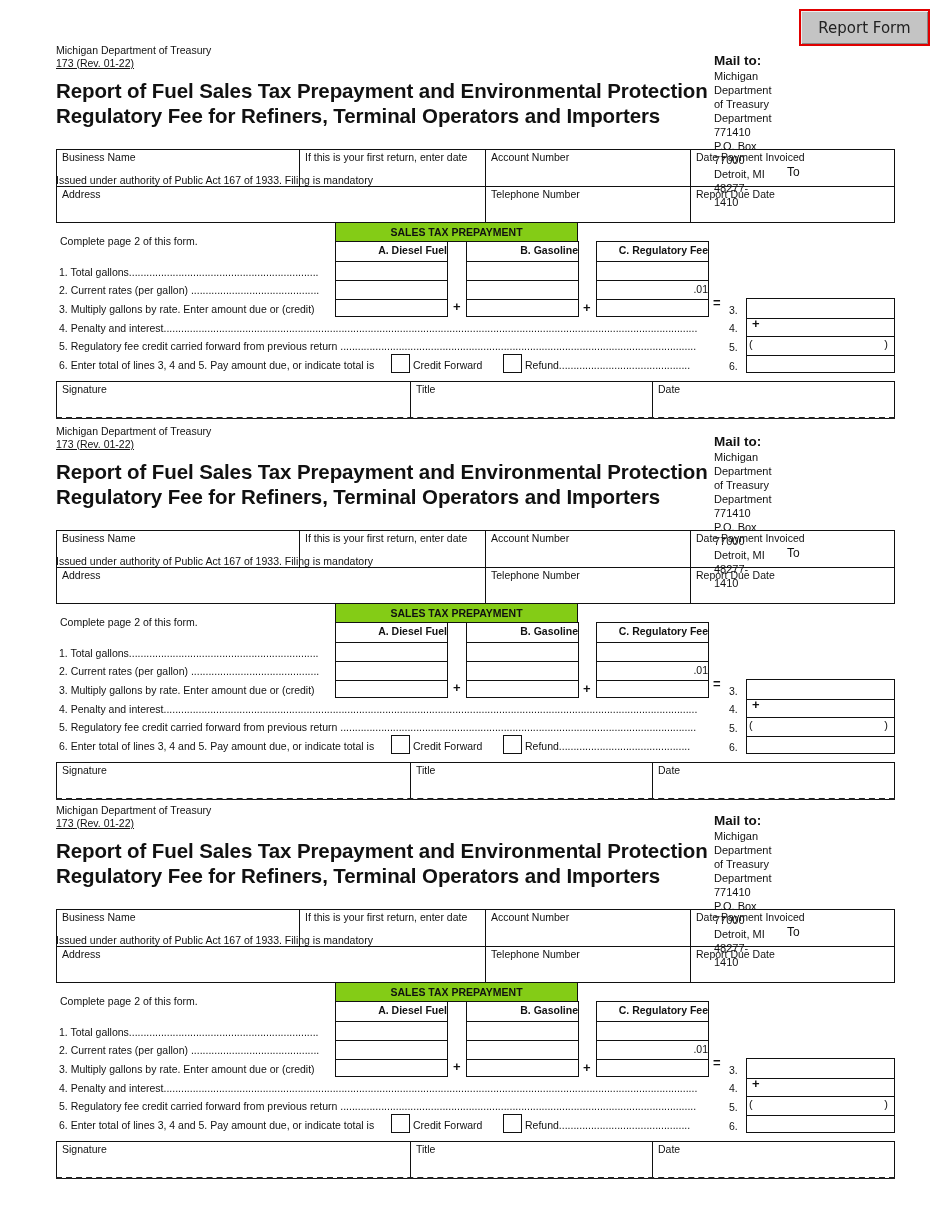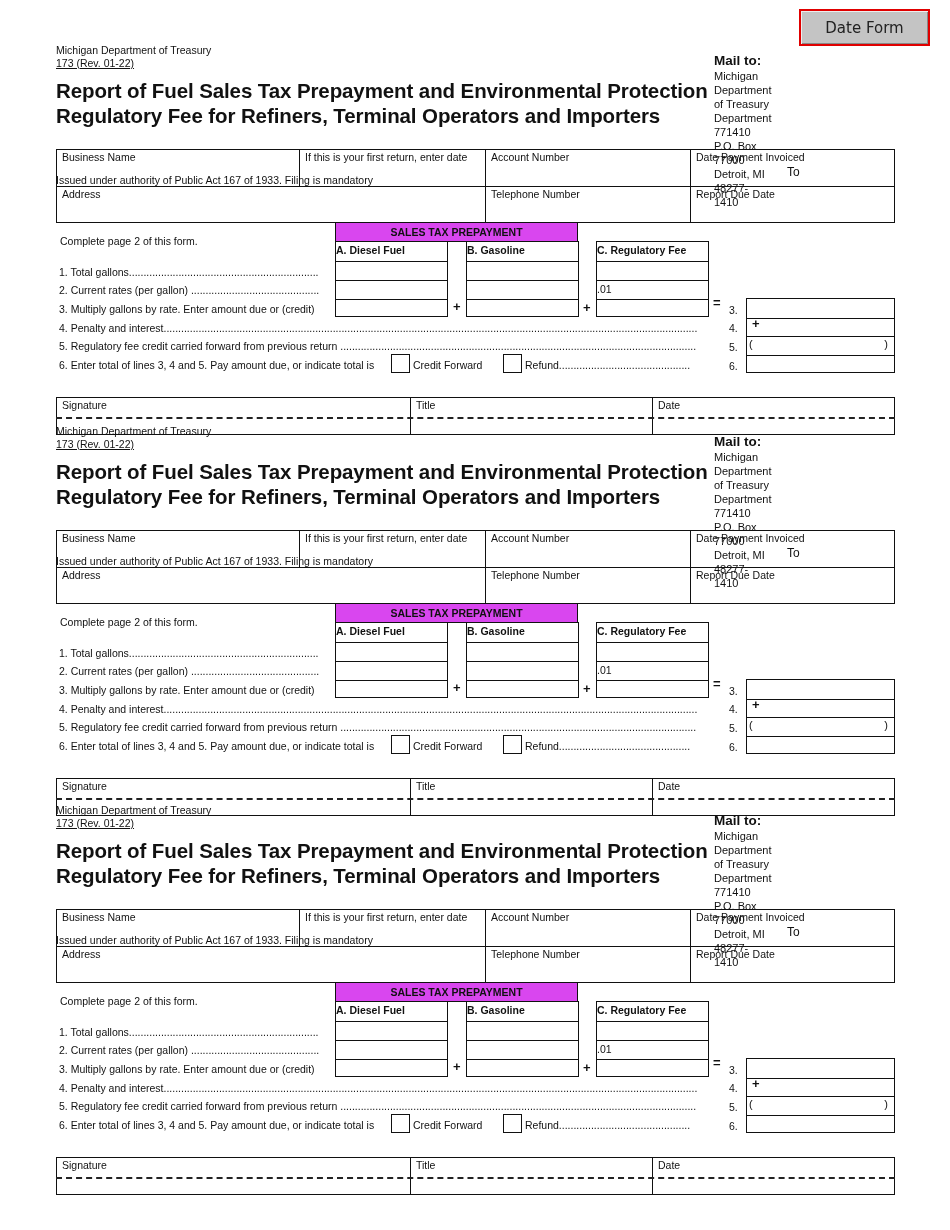--- a/index.html
+++ b/index.html
@@ -26,45 +26,45 @@
   .mail .mail-head { font-weight: bold; font-size: 13.5px; line-height: 17px; }
   .issued { left: 56px; top: 133px; font-size: 10.5px; margin-top: 41px; }
 
   .box { position: absolute; border: 1.3px solid #111; }
   .lbl { position: absolute; font-size: 10.5px; line-height: 12px; }
 
   .info { left: 56px; top: 149px; width: 839px; height: 74px; }
   .vline { position: absolute; width: 0; border-left: 1.3px solid #111; }
   .hline { position: absolute; height: 0; border-top: 1.3px solid #111; }
 
-  .stp-head { left: 335px; top: 223px; width: 243px; height: 19px; background: #d946ef; border: 1.3px solid #111; border-top: none;
+  .stp-head { left: 335px; top: 223px; width: 243px; height: 19px; background: #84cc16; border: 1.3px solid #111; border-top: none;
     font-size: 10.5px; font-weight: bold; text-align: center; line-height: 18px; }
   .col { position: absolute; width: 113px; border: 1.3px solid #111; }
-  .col .cell { height: 19px; border-top: 1.3px solid #111; font-size: 10.5px; text-align: left; line-height: 17px; }
+  .col .cell { height: 19px; border-top: 1.3px solid #111; font-size: 10.5px; text-align: right; line-height: 17px; }
   .col .cell.head { border-top: none; font-weight: bold; }
   .col-a, .col-b { top: 241px; height: 76px; }
   .col-c { top: 241px; height: 76px; }
 
   .linelbl { position: absolute; left: 59px; font-size: 10.5px; line-height: 12px; white-space: nowrap; overflow: hidden; }
   .op { position: absolute; font-size: 13px; font-weight: bold; line-height: 13px; }
 
   .rbox { left: 746px; top: 298px; width: 149px; height: 75px; }
   .rbox .rcell { height: 18.5px; border-top: 1.3px solid #111; position: relative; font-size: 11px; }
   .rbox .rcell:first-child { border-top: none; }
   .rnum { position: absolute; left: 729px; font-size: 10.5px; line-height: 12px; }
 
   .chk { position: absolute; width: 19px; height: 19px; border: 1.3px solid #111; top: 354px; }
 
-  .sig { left: 56px; top: 397px; width: 839px; height: 38px; }
+  .sig { left: 56px; top: 381px; width: 839px; height: 38px; }
   .dash { position: absolute; left: 56px; top: 417px; width: 839px; height: 0; border-top: 2px dashed #222; }
 </style>
 </head>
 <body>
 
-<div class="reset-btn">Date Form</div>
+<div class="reset-btn">Report Form</div>
 
 <div id="coupons">
     <div class="coupon" style="top: 0px;">
     <div class="abs small dept">Michigan Department of Treasury</div>
     <div class="abs small rev">173 (Rev. 01-22)</div>
     <div class="abs title">
       <div>Report of Fuel Sales Tax Prepayment and Environmental Protection</div>
       <div>Regulatory Fee for Refiners, Terminal Operators and Importers</div>
     </div>
     <div class="abs mail">

